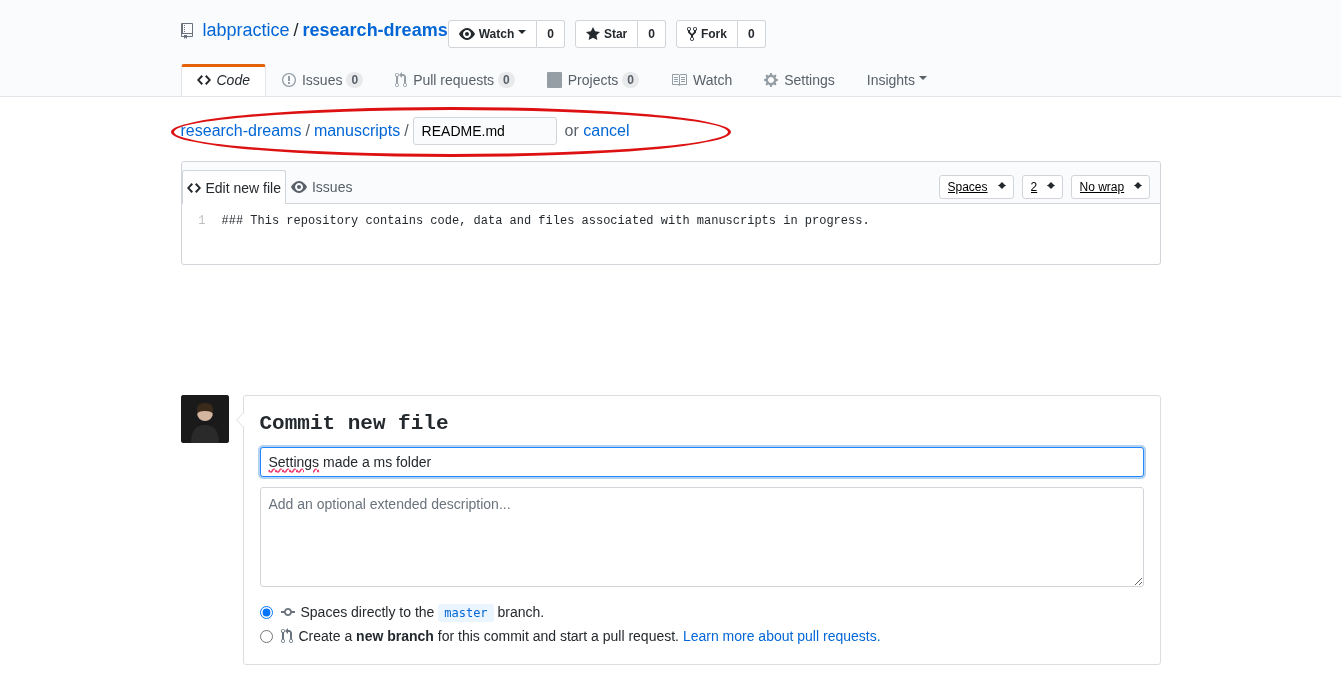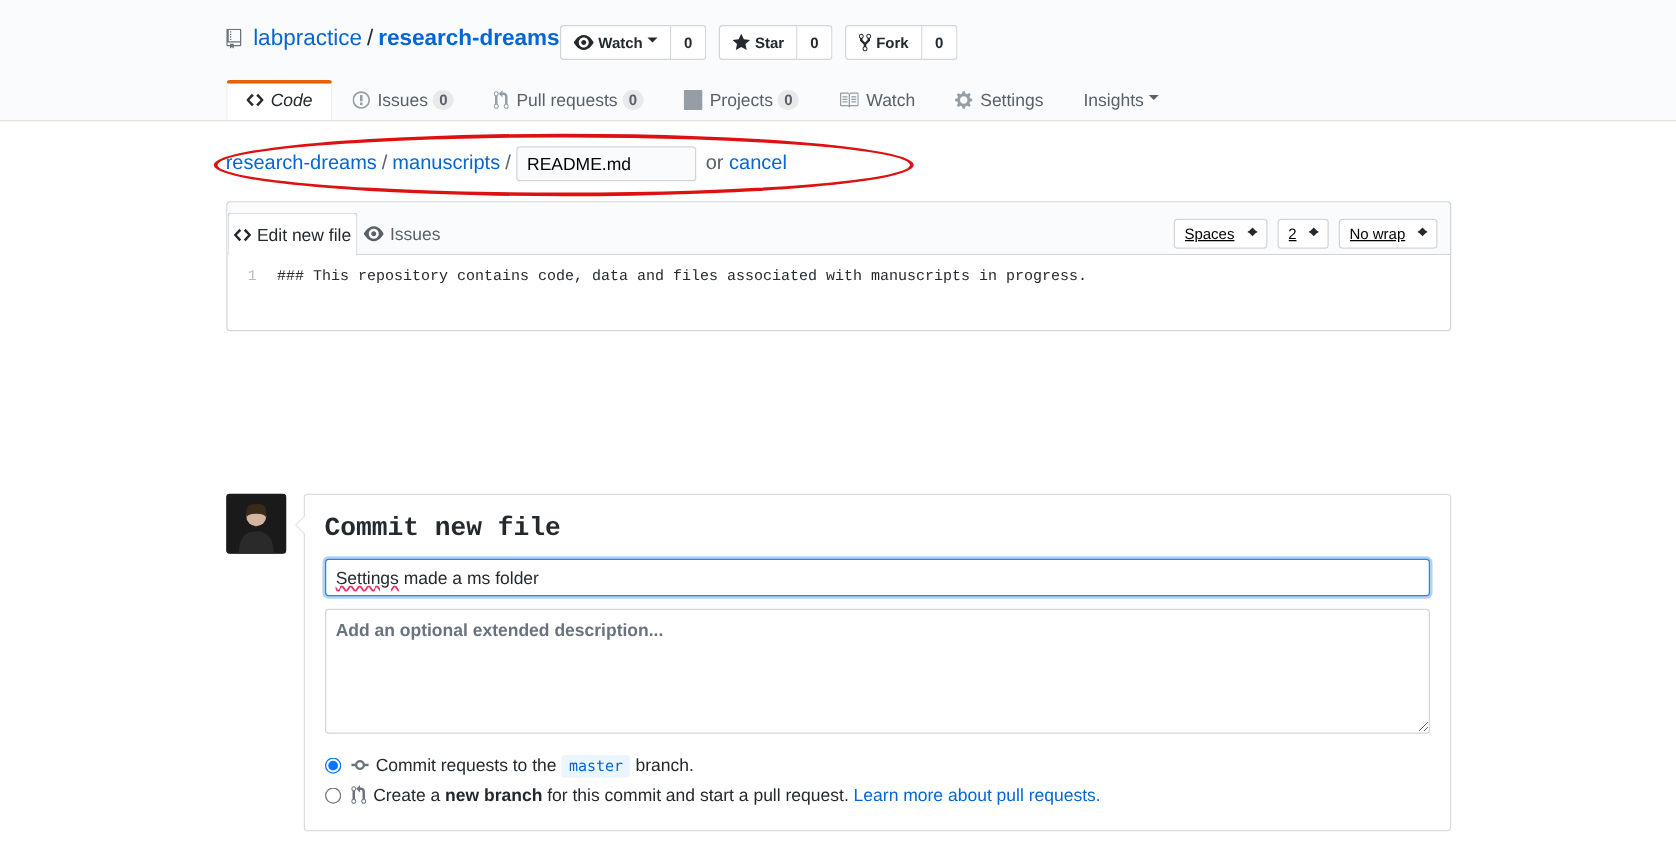--- a/index.html
+++ b/index.html
@@ -59,21 +59,21 @@
 
 .commit-section { display: flex; margin-top: 130px; padding: 0 0 20px; }
 .avatar { width: 48px; height: 48px; border-radius: 3px; background: #222; margin-right: 14px; flex-shrink: 0; overflow: hidden; }
 .avatar svg { width: 48px; height: 48px; }
 .commit-form { flex: 1; border: 1px solid #ddd; border-radius: 3px; padding: 16px; position: relative; background: #fff; }
 .commit-form::before { content: ""; position: absolute; top: 16px; left: -8px; width: 0; height: 0; border: 8px solid transparent; border-right-color: #ddd; border-left: 0; }
 .commit-form::after { content: ""; position: absolute; top: 17px; left: -7px; width: 0; height: 0; border: 7px solid transparent; border-right-color: #fff; border-left: 0; }
 .commit-form h3 { font-size: 21px; font-weight: 600; margin-bottom: 12px; font-family: Liberation Mono, monospace; }
 .commit-form input[type=text] { width: 100%; padding: 6px 8px; font-size: 14px; border: 1px solid #2188ff; border-radius: 3px; box-shadow: 0 0 0 2px rgba(3,102,214,.3); margin-bottom: 10px; outline: none; }
 .spelly { text-decoration: underline wavy #e36; }
-.commit-form textarea { width: 100%; min-height: 100px; padding: 8px; font-size: 14px; border: 1px solid #d1d5da; border-radius: 3px; resize: vertical; margin-bottom: 10px; font-family: inherit; font-weight: bold; }
+.commit-form textarea { width: 100%; min-height: 100px; padding: 8px; font-size: 14px; border: 1px solid #d1d5da; border-radius: 3px; resize: vertical; margin-bottom: 10px; font-family: inherit; }
 .commit-form textarea::placeholder { color: #6a737d; }
 .radio-row { display: flex; align-items: center; padding: 4px 0; font-size: 14px; }
 .radio-row input { margin-right: 8px; }
 .radio-row svg { fill: #6a737d; margin-right: 6px; }
 .branch-name { font-family: SFMono-Regular, Consolas, monospace; font-size: 12px; background: #eaf5ff; border-radius: 3px; padding: 2px 6px; color: #0366d6; }
 </style>
 </head>
 <body>
 
 <div class="pagehead">
@@ -226,21 +226,21 @@
           <span class="spelly">Settings</span><span> made a ms folder</span>
         </div>
       </div>
       <textarea placeholder="Add an optional extended description..." style=""></textarea>
       <label class="radio-row">
         <input type="radio" name="commit-choice" checked="" style="">
         <svg width="14" height="16" viewBox="0 0 14 16">
             <path d="M10.86 7c-.45-1.72-2-3-3.86-3-1.86 0-3.41 1.28-3.86 3H0v2h3.14c.45 1.72 2 3 3.86 3 1.86 0 3.41-1.28 3.86-3H14V7h-3.14zM7 10.2c-1.22 0-2.2-.98-2.2-2.2 0-1.22.98-2.2 2.2-2.2 1.22 0 2.2.98 2.2 2.2 0 1.22-.98 2.2-2.2 2.2z"></path>
           </svg>
         <span>
-          <span>Commit requests to the </span><span class="branch-name">master</span><span> branch.</span>
+          <span>Spaces directly to the </span><span class="branch-name">master</span><span> branch.</span>
         </span>
       </label>
       <label class="radio-row">
         <input type="radio" name="commit-choice" style="">
         <svg width="12" height="16" viewBox="0 0 12 16">
             <path d="M11 11.28V5c-.03-.78-.34-1.47-.94-2.06C9.46 2.35 8.78 2.03 8 2H7V0L4 3l3 3V4h1c.27.02.48.11.69.31.21.2.3.42.31.69v6.28A1.993 1.993 0 0 0 10 15a1.993 1.993 0 0 0 1-3.72zm-1 2.92c-.66 0-1.2-.55-1.2-1.2 0-.65.55-1.2 1.2-1.2.65 0 1.2.55 1.2 1.2 0 .65-.55 1.2-1.2 1.2zM4 3c0-1.11-.89-2-2-2a1.993 1.993 0 0 0-1 3.72v6.56A1.993 1.993 0 0 0 2 15a1.993 1.993 0 0 0 1-3.72V4.72c.59-.34 1-.98 1-1.72zm-.8 10c0 .66-.55 1.2-1.2 1.2-.65 0-1.2-.55-1.2-1.2 0-.65.55-1.2 1.2-1.2.65 0 1.2.55 1.2 1.2zM2 4.2C1.34 4.2.8 3.65.8 3c0-.65.55-1.2 1.2-1.2.65 0 1.2.55 1.2 1.2 0 .65-.55 1.2-1.2 1.2z"></path>
           </svg>
         <span>
           <span>Create a </span><strong>new branch</strong><span> for this commit and start a pull request. </span><a>Learn more about pull requests.</a>
         </span>

